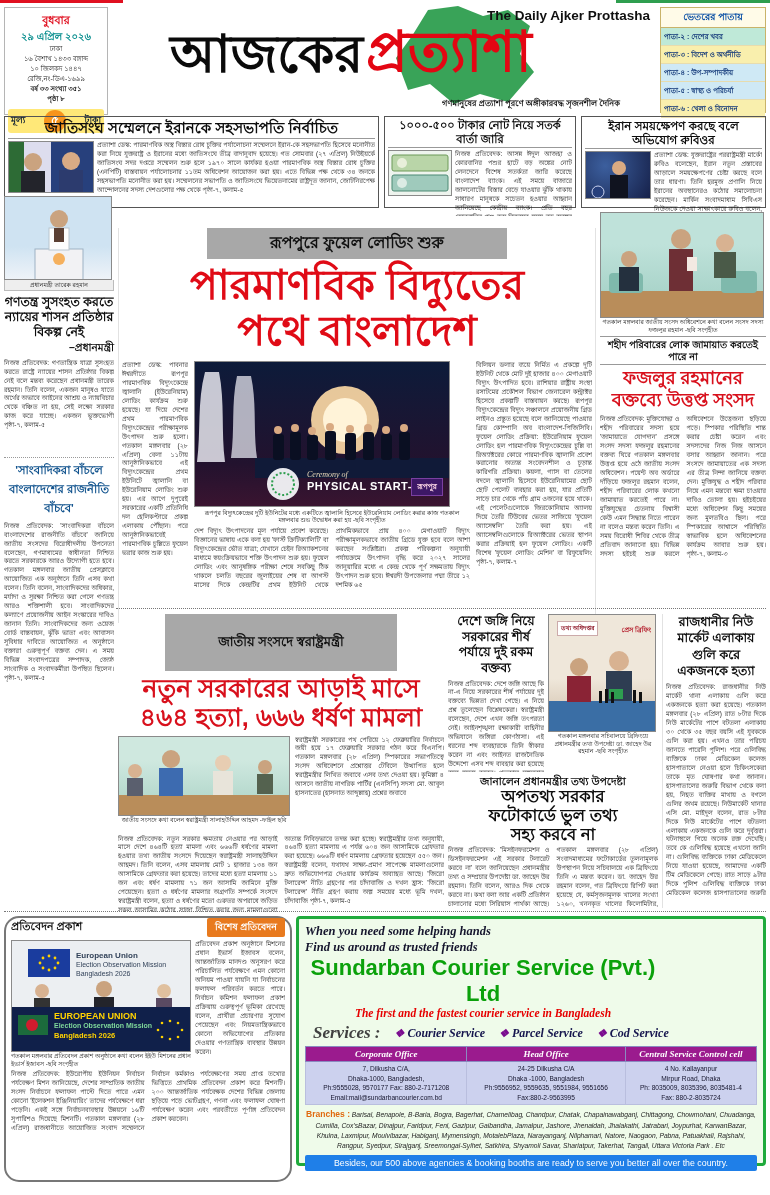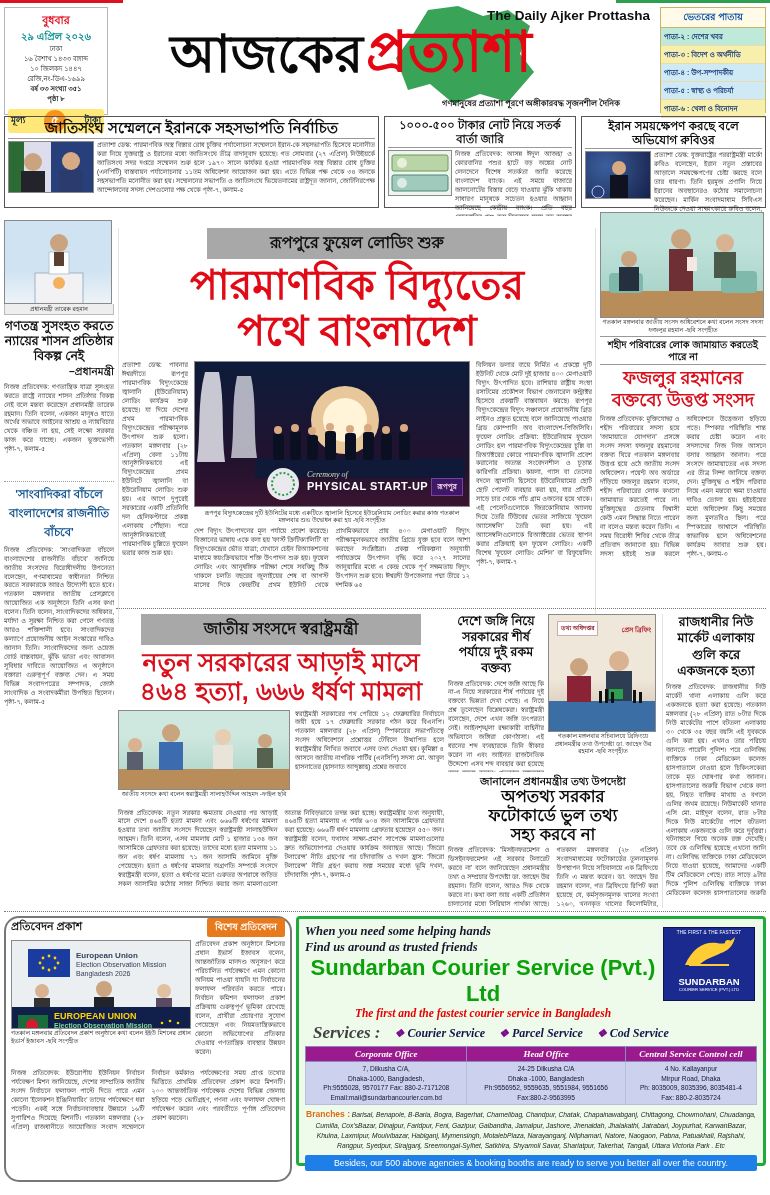--- a/index.html
+++ b/index.html
@@ -151,21 +151,21 @@
         <svg width="66" height="48">
           <circle cx="33" cy="16" r="7" fill="#d9aa82"></circle>
             <rect x="24" y="23" width="18" height="25" fill="#10131f"></rect>
           <circle cx="12" cy="40" r="6" fill="#27407c" stroke="#c9d2ef"></circle>
         </svg>
       </div>
       <div class="body-text" style="height:66px;">প্রত্যাশা ডেস্ক: যুক্তরাষ্ট্রের পররাষ্ট্রমন্ত্রী মার্কো রুবিও বলেছেন, ইরান নতুন প্রস্তাবের আড়ালে সময়ক্ষেপণের চেষ্টা করছে বলে তার ধারণা। তিনি হরমুজ প্রণালি নিয়ে ইরানের অবস্থানেরও কঠোর সমালোচনা করেছেন। মার্কিন সংবাদমাধ্যম সিবিএস নিউজকে দেওয়া সাক্ষাৎকারে রুবিও বলেন, ইরান সময়ক্ষেপণ করছে এবং যুক্তরাষ্ট্র ও আন্তর্জাতিক সম্প্রদায়কে এটি মেনে নেওয়া উচিত নয়। তার দাবি, হরমুজ প্রণালি নিয়ে ইরানের বক্তব্য গ্রহণযোগ্য নয়। সম্প্রতি ইরান যুক্তরাষ্ট্র ও ইসরায়েলের সঙ্গে উত্তেজনা প্রশমনে তিন স্তরের একটি প্রস্তাব দিয়েছে বলে বিভিন্ন সূত্র জানিয়েছে। ওই প্রস্তাবে প্রথমে যুদ্ধবিরতি,   পৃষ্ঠা-৭, কলাম-৫</div>
     </div>
   </div>
 
-  <div class="abs" style="left:4px;top:220px;width:110px;height:694px;">
+  <div class="abs" style="left:4px;top:196px;width:110px;height:694px;">
     <div class="photo" style="width:108px;height:84px;background:linear-gradient(#cfe3f2 60%,#eef3f8);">
       <svg width="108" height="84">
         <rect x="30" y="52" width="48" height="32" fill="#f2f2f4" stroke="#9db2c4"></rect>
         <circle cx="54" cy="22" r="9" fill="#caa37f"></circle>
           <rect x="44" y="31" width="20" height="22" fill="#fdfdfd" stroke="#b9c5ce"></rect>
         <rect x="49" y="31" width="10" height="14" fill="#5a3f33"></rect>
         <circle cx="54" cy="62" r="6" fill="#f7941d" opacity="0.7"></circle>
       </svg>
     </div>
     <div class="caption" style="background:#eee;border:1px solid #bbb;border-top:0;padding:1px;">প্রধানমন্ত্রী তারেক রহমান</div>
@@ -176,21 +176,21 @@
     <div class="body-text" style="height:272px;margin-top:3px;">নিজস্ব প্রতিবেদক: 'সাংবাদিকরা বাঁচলে বাংলাদেশের রাজনীতি বাঁচবে' জানিয়ে জাতীয় সংসদের বিরোধীদলীয় উপনেতা বলেছেন, গণমাধ্যমের স্বাধীনতা নিশ্চিত করতে সরকারকে আরও উদ্যোগী হতে হবে। গতকাল মঙ্গলবার জাতীয় প্রেসক্লাবে আয়োজিত এক অনুষ্ঠানে তিনি এসব কথা বলেন। তিনি বলেন, সাংবাদিকদের অধিকার, মর্যাদা ও সুরক্ষা নিশ্চিত করা গেলে গণতন্ত্র আরও শক্তিশালী হবে। সাংবাদিকদের কল্যাণে প্রয়োজনীয় আইন সংস্কারের দাবিও জানান তিনি। সাংবাদিকদের জন্য ওয়েজ বোর্ড বাস্তবায়ন, ঝুঁকি ভাতা এবং আবাসন সুবিধার দাবিতে আয়োজিত এ অনুষ্ঠানে বক্তারা গুরুত্বপূর্ণ বক্তব্য দেন। এ সময় বিভিন্ন সংবাদপত্রের সম্পাদক, জ্যেষ্ঠ সাংবাদিক ও সংবাদকর্মীরা উপস্থিত ছিলেন।   পৃষ্ঠা-৭, কলাম-৫</div>
   </div>
 
   <div class="abs" style="left:118px;top:228px;width:478px;border-left:1px solid #e2e2e2;border-right:1px solid #e2e2e2;padding:0 3px;box-sizing:border-box;">
     <div class="kbar" style="width:300px;margin:0 auto;font-size:16px;padding:2px 0;">রূপপুরে ফুয়েল লোডিং শুরু</div>
     <div class="mainhead" style="margin-top:4px;">পারমাণবিক বিদ্যুতের</div>
     <div class="mainhead">পথে বাংলাদেশ</div>
     <div style="display:flex;gap:6px;margin-top:6px;">
       <div class="body-text" style="width:66px;flex:none;height:262px;">প্রত্যাশা ডেস্ক: পাবনার ঈশ্বরদীতে রূপপুর পারমাণবিক বিদ্যুৎকেন্দ্রে জ্বালানি (ইউরেনিয়াম) লোডিং কার্যক্রম শুরু হয়েছে। যা দিয়ে দেশের প্রথম পারমাণবিক বিদ্যুৎকেন্দ্রের পরীক্ষামূলক উৎপাদন শুরু হলো। গতকাল মঙ্গলবার (২৮ এপ্রিল) বেলা ১১টায় আনুষ্ঠানিকভাবে এই বিদ্যুৎকেন্দ্রের প্রথম ইউনিটে জ্বালানি বা ইউরেনিয়াম লোডিং শুরু হয়। এর আগে দুপুরেই সরকারের একটি প্রতিনিধি দল হেলিকপ্টারে প্রকল্প এলাকায় পৌঁছান। পরে আনুষ্ঠানিকভাবেই পারমাণবিক চুল্লিতে ফুয়েল ভরার কাজ শুরু হয়।</div>
       <div style="width:276px;flex:none;">
-        <div class="photo" style="width:276px;height:146px;background:linear-gradient(#0d1b3a,#22122e 70%,#3a1430);">
+        <div class="photo" style="width:256px;height:146px;background:linear-gradient(#0d1b3a,#22122e 70%,#3a1430);">
           <svg width="276" height="146">
             <path d="M10 10 C2 40 6 70 2 100 L30 100 C26 70 30 40 24 10 Z" fill="#e8e8ee" opacity="0.85"></path>
             <path d="M42 14 C36 42 40 68 36 96 L62 96 C58 68 62 42 56 14 Z" fill="#d8d8e2" opacity="0.8"></path>
             <circle cx="150" cy="58" r="34" fill="#ffdba6" opacity="0.9"></circle>
             <circle cx="150" cy="58" r="22" fill="#fff3d8"></circle>
             <rect x="60" y="96" width="210" height="20" fill="#101a38"></rect>
             <g fill="#0a0f22">
               <rect x="78" y="72" width="11" height="26" rx="3"></rect>
                 <rect x="95" y="70" width="11" height="28" rx="3"></rect>
               <rect x="112" y="73" width="11" height="25" rx="3"></rect>
@@ -241,21 +241,21 @@
     </div>
     <div class="caption">গতকাল মঙ্গলবার জাতীয় সংসদ অধিবেশনে কথা বলেন সংসদ সদস্য ফজলুর রহমান   -ছবি সংগৃহীত</div>
     <div class="story-head" style="font-size:9.6px;border-top:1px solid #999;border-bottom:1px solid #999;margin-top:3px;padding:2px 0;">শহীদ পরিবারের লোক জামায়াত করতেই পারে না</div>
     <div class="redhead" style="font-size:18px;margin-top:3px;line-height:1.2;">ফজলুর রহমানের বক্তব্যে উত্তপ্ত সংসদ</div>
     <div class="body-text twocol" style="height:208px;margin-top:4px;">নিজস্ব প্রতিবেদক: মুক্তিযোদ্ধা ও শহীদ পরিবারের সদস্য হয়ে 'জামায়াতে যোগদান' প্রসঙ্গে সংসদ সদস্য ফজলুর রহমানের বক্তব্য ঘিরে গতকাল মঙ্গলবার উত্তপ্ত হয়ে ওঠে জাতীয় সংসদ অধিবেশন। পয়েন্ট অব অর্ডারে দাঁড়িয়ে ফজলুর রহমান বলেন, শহীদ পরিবারের লোক কখনো জামায়াত করতেই পারে না। মুক্তিযুদ্ধের চেতনায় বিশ্বাসী কেউ এমন সিদ্ধান্ত নিতে পারেন না বলেও মন্তব্য করেন তিনি। এ সময় বিরোধী শিবির থেকে তীব্র প্রতিবাদ জানানো হয়। বিভিন্ন সদস্য হইচই শুরু করলে অধিবেশনে উত্তেজনা ছড়িয়ে পড়ে। স্পিকার পরিস্থিতি শান্ত করার চেষ্টা করেন এবং সদস্যদের নিজ নিজ আসনে বসার আহ্বান জানান। পরে সংসদে জামায়াতের এক সদস্য এর তীব্র নিন্দা জানিয়ে বক্তব্য দেন। মুক্তিযুদ্ধ ও শহীদ পরিবার নিয়ে এমন মন্তব্যে ক্ষমা চাওয়ার দাবিও তোলা হয়। হইচইয়ের মধ্যে অধিবেশন কিছু সময়ের জন্য মুলতবিও ছিল। পরে স্পিকারের আশ্বাসে পরিস্থিতি স্বাভাবিক হলে অধিবেশনের কার্যক্রম আবার শুরু হয়।   পৃষ্ঠা-৭, কলাম-৩</div>
   </div>
 
   <div class="abs dotted" style="left:116px;top:608px;width:650px;"></div>
 
   <div class="abs" style="left:118px;top:614px;width:326px;height:294px;">
-    <div class="kbar" style="width:280px;margin:0 auto;font-size:16px;padding:2px 0;">জাতীয় সংসদে স্বরাষ্ট্রমন্ত্রী</div>
+    <div class="kbar" style="width:232px;margin:0 auto;font-size:13px;padding:18px 0;">জাতীয় সংসদে স্বরাষ্ট্রমন্ত্রী</div>
     <div class="redhead" style="font-size:25px;line-height:1.15;margin-top:3px;">নতুন সরকারের আড়াই মাসে ৪৬৪ হত্যা, ৬৬৬ ধর্ষণ মামলা</div>
     <div style="display:flex;gap:5px;margin-top:4px;">
       <div style="width:172px;flex:none;">
         <div class="photo" style="width:172px;height:80px;background:linear-gradient(#cfe8df 30%,#a9d2c5);">
           <svg width="172" height="80">
             <rect x="0" y="58" width="172" height="22" fill="#b98d5a"></rect>
             <circle cx="52" cy="22" r="9" fill="#caa37f"></circle>
               <rect x="40" y="31" width="24" height="28" fill="#3d6bb0"></rect>
             <circle cx="104" cy="26" r="8" fill="#e7cdb2"></circle>
               <rect x="94" y="34" width="20" height="24" fill="#e8e4da"></rect>
@@ -315,21 +315,21 @@
 
   <div class="abs dotted" style="left:4px;top:911px;width:762px;"></div>
 
   <div class="abs" style="left:4px;top:916px;width:288px;height:266px;border:2px solid #777;border-radius:15px;padding:0 5px;box-sizing:border-box;">
     <div style="display:flex;justify-content:space-between;align-items:center;">
       <span style="font-weight:bold;font-size:11px;">প্রতিবেদন প্রকাশ</span>
       <span class="orangetag">বিশেষ প্রতিবেদন</span>
     </div>
     <div style="display:flex;gap:4px;margin-top:3px;">
       <div style="width:180px;flex:none;">
-        <div class="photo" style="width:180px;height:89px;background:#f4f4f0;">
+        <div class="photo" style="width:180px;height:112px;background:#f4f4f0;">
           <svg class="abs" style="left:0;top:0;" width="180" height="112">
             <rect x="0" y="0" width="180" height="66" fill="#eceff2"></rect>
             <rect x="16" y="8" width="42" height="28" fill="#1a3c9e"></rect>
             <g fill="#ffd200">
                 <circle cx="37" cy="15" r="1.4"></circle>
                 <circle cx="31" cy="17" r="1.4"></circle>
                 <circle cx="43" cy="17" r="1.4"></circle>
                 <circle cx="28" cy="22" r="1.4"></circle>
                 <circle cx="46" cy="22" r="1.4"></circle>
                 <circle cx="31" cy="27" r="1.4"></circle>
@@ -364,30 +364,20 @@
           <div class="abs" style="left:42px;top:90px;font-size:7.5px;font-weight:bold;color:#ffd200;">Bangladesh 2026</div>
         </div>
         <div class="caption" style="text-align:left;">গতকাল মঙ্গলবার প্রতিবেদন প্রকাশ অনুষ্ঠানে কথা বলেন ইইউ মিশনের প্রধান ইভার্স ইজাবস   -ছবি সংগৃহীত</div>
       </div>
       <div class="body-text" style="flex:1;height:126px;">প্রতিবেদন প্রকাশ অনুষ্ঠানে মিশনের প্রধান ইভার্স ইজাবস বলেন, আন্তর্জাতিক মানদণ্ড অনুসরণ করে পরিচালিত পর্যবেক্ষণে এমন কোনো অনিয়ম পাওয়া যায়নি যা নির্বাচনের ফলাফল পরিবর্তন করতে পারে। নির্বাচন কমিশন ফলাফল প্রকাশ প্রক্রিয়ায় গুরুত্বপূর্ণ ভূমিকা রেখেছে বলেন, প্রার্থীরা প্রচারণার সুযোগ পেয়েছেন এবং নিয়মতান্ত্রিকভাবে কোনো অভিযোগের প্রতিকার দেওয়ার গণতান্ত্রিক ব্যবস্থার উন্নয়ন করেন।</div>
     </div>
     <div class="body-text twocol" style="height:84px;margin-top:3px;">নিজস্ব প্রতিবেদক: ইউরোপীয় ইউনিয়ন নির্বাচন পর্যবেক্ষণ মিশন জানিয়েছে, দেশের সাম্প্রতিক জাতীয় সংসদ নির্বাচনে ফলাফল পাল্টে দিতে পারে এমন কোনো 'ইলেকশন ইঞ্জিনিয়ারিং' তাদের পর্যবেক্ষণে ধরা পড়েনি। একই সঙ্গে নির্বাচনব্যবস্থার উন্নয়নে ১৬টি সুপারিশও দিয়েছে মিশনটি। গতকাল মঙ্গলবার (২৮ এপ্রিল) রাজধানীতে আয়োজিত সংবাদ সম্মেলনে নির্বাচন কর্মকাণ্ড পর্যবেক্ষণের সময় প্রাপ্ত তথ্যের ভিত্তিতে প্রাথমিক প্রতিবেদন প্রকাশ করে মিশনটি। ২০০ আন্তর্জাতিক পর্যবেক্ষক দেশের বিভিন্ন জেলায় ছড়িয়ে পড়ে ভোটগ্রহণ, গণনা এবং ফলাফল ঘোষণা পর্যবেক্ষণ করেন এবং পরবর্তীতে পূর্ণাঙ্গ প্রতিবেদন প্রকাশ করবেন।</div>
   </div>
 
   <div class="abs adbox" style="left:296px;top:916px;width:470px;height:250px;">
-    <div class="abs tiger" style="right:8px;top:8px;width:92px;height:74px;">
-      <div class="t1">THE FIRST &amp; THE FASTEST</div>
-      <svg width="60" height="36" viewBox="0 0 60 36">
-        <path d="M6 30 C14 12 26 6 38 8 C46 10 52 6 56 2 C54 12 48 16 42 18 C34 22 26 24 20 30 Z" fill="#ffcc33"></path>
-        <circle cx="49" cy="8" r="3" fill="#ffcc33"></circle>
-        <path d="M10 30 L50 30" stroke="#ffcc33" stroke-width="2"></path>
-      </svg>
-      <div class="t2">SUNDARBAN</div>
-      <div class="t3">COURIER SERVICE (PVT.) LTD</div>
-    </div>
     <div class="ad-serif ad-tag" style="margin-right:104px;">When you need some helping hands</div>
     <div class="ad-serif ad-tag" style="margin-right:104px;">Find us around as trusted friends</div>
     <div class="ad-brand" style="margin-right:96px;">Sundarban Courier Service (Pvt.) Ltd</div>
     <div class="ad-serif ad-sub" style="margin-right:96px;">The first and the fastest courier service in Bangladesh</div>
     <div class="ad-services">
       <span class="ad-serif ad-serv-label">Services :</span>
       <span class="ad-serif ad-serv-item"><span class="diamond">❖</span> <span>Courier Service</span></span>
       <span class="ad-serif ad-serv-item"><span class="diamond">❖</span> <span>Parcel Service</span></span>
       <span class="ad-serif ad-serv-item"><span class="diamond">❖</span> <span>Cod Service</span></span>
     </div>

